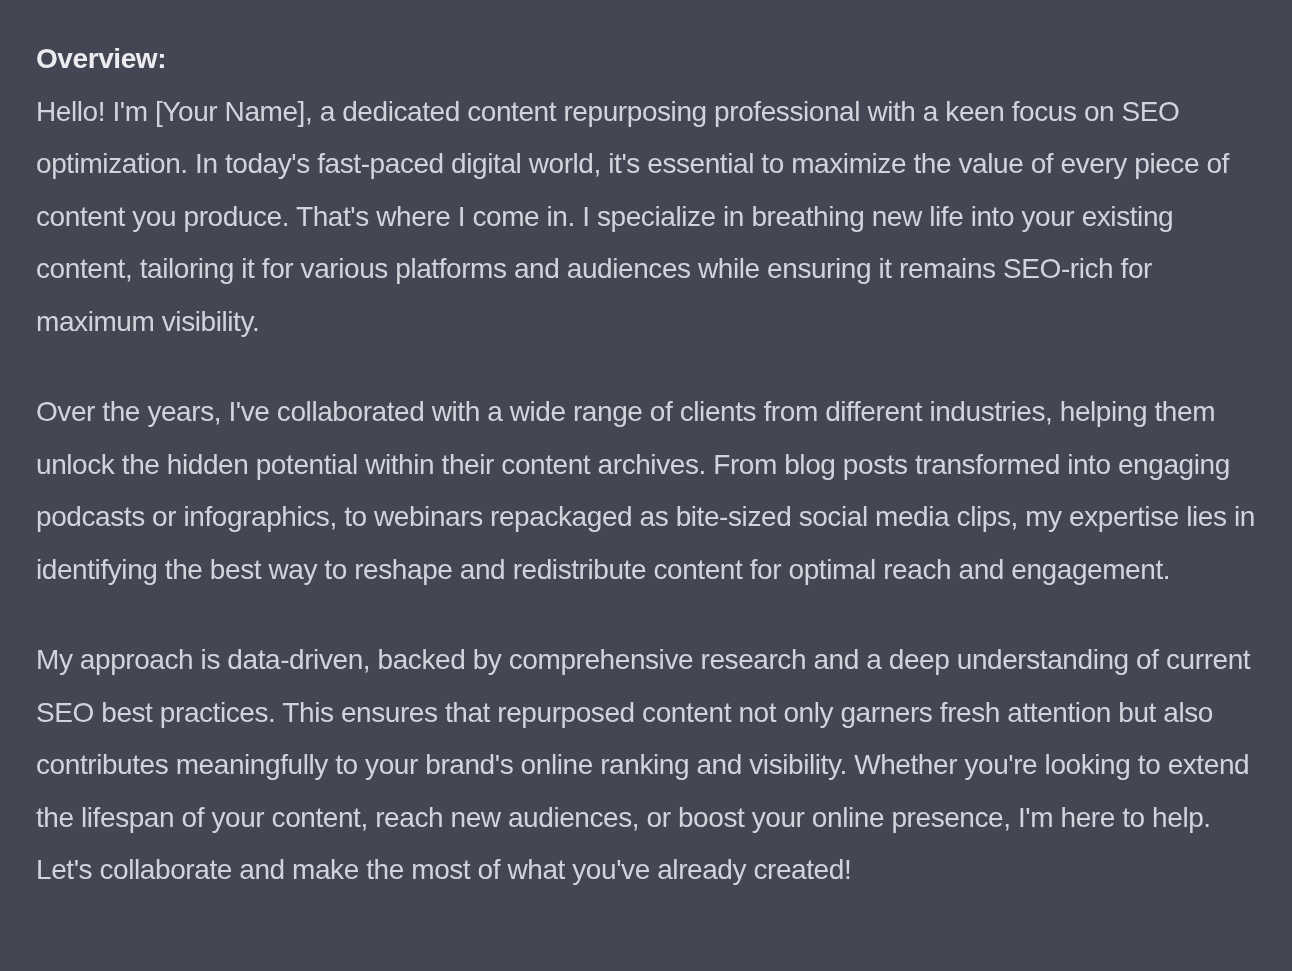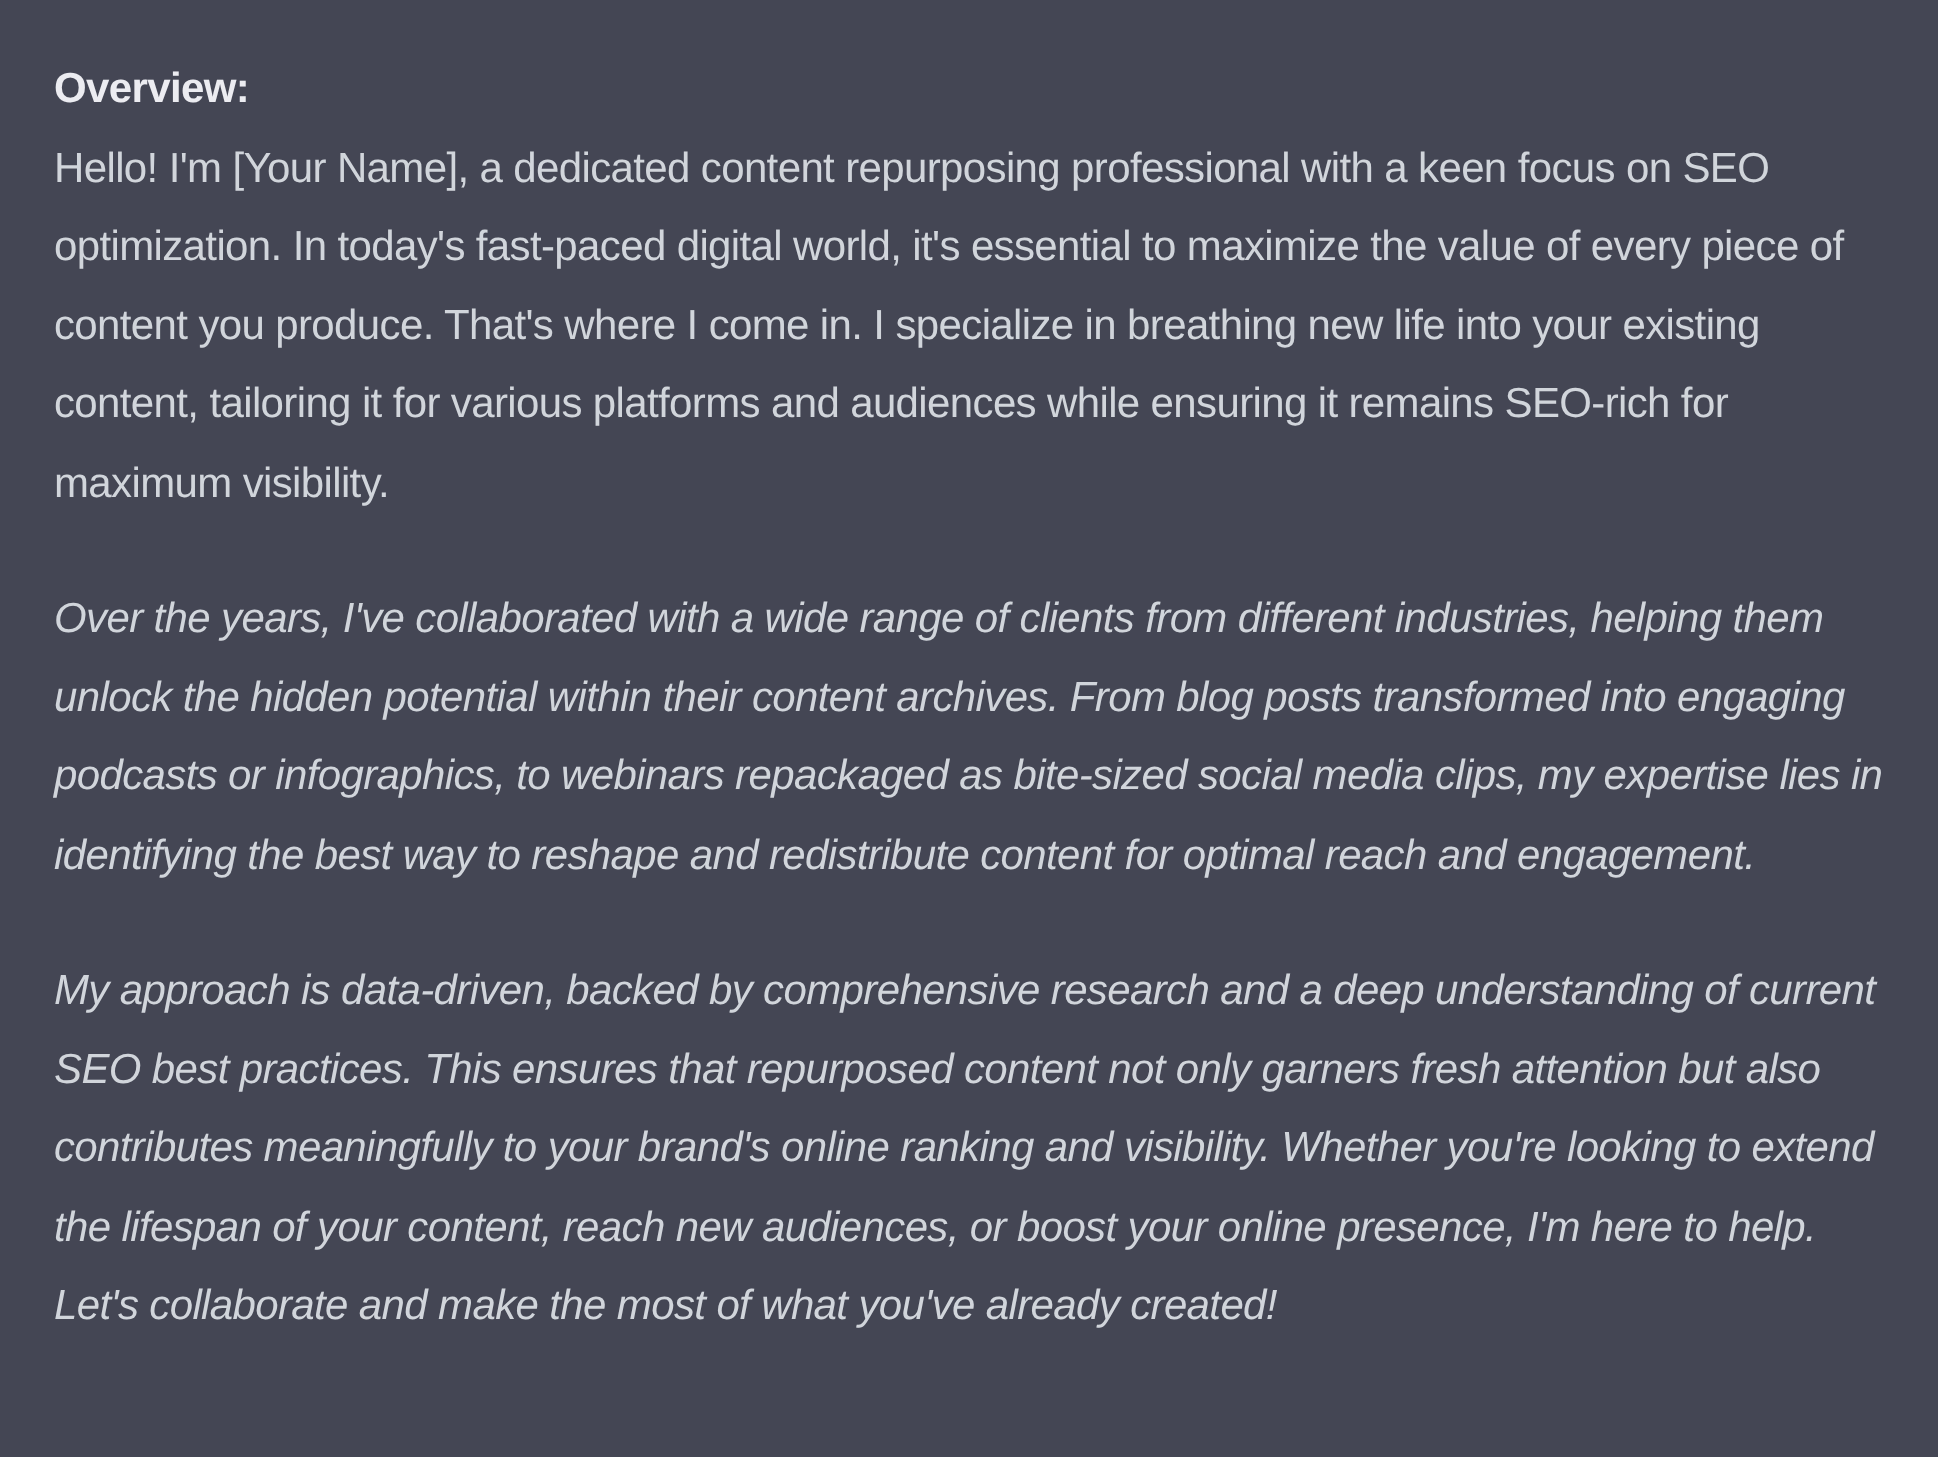--- a/index.html
+++ b/index.html
@@ -33,21 +33,20 @@
     color: var(--heading_text, #ececf1);
     margin: 0;
   }
 
   .para {
     margin: 0;
   }
 
   .para + .para {
     margin-top: 38px;
-    font-style: italic;
   }
 </style>
 </head>
 <body>
 
 <div class="message">
   <p class="message-heading">Overview:</p>
 
   <p class="para">Hello! I'm [Your Name], a dedicated content repurposing professional with a keen focus on SEO optimization. In today's fast-paced digital world, it's essential to maximize the value of every piece of content you produce. That's where I come in. I specialize in breathing new life into your existing content, tailoring it for various platforms and audiences while ensuring it remains SEO-rich for maximum visibility.</p>
 

